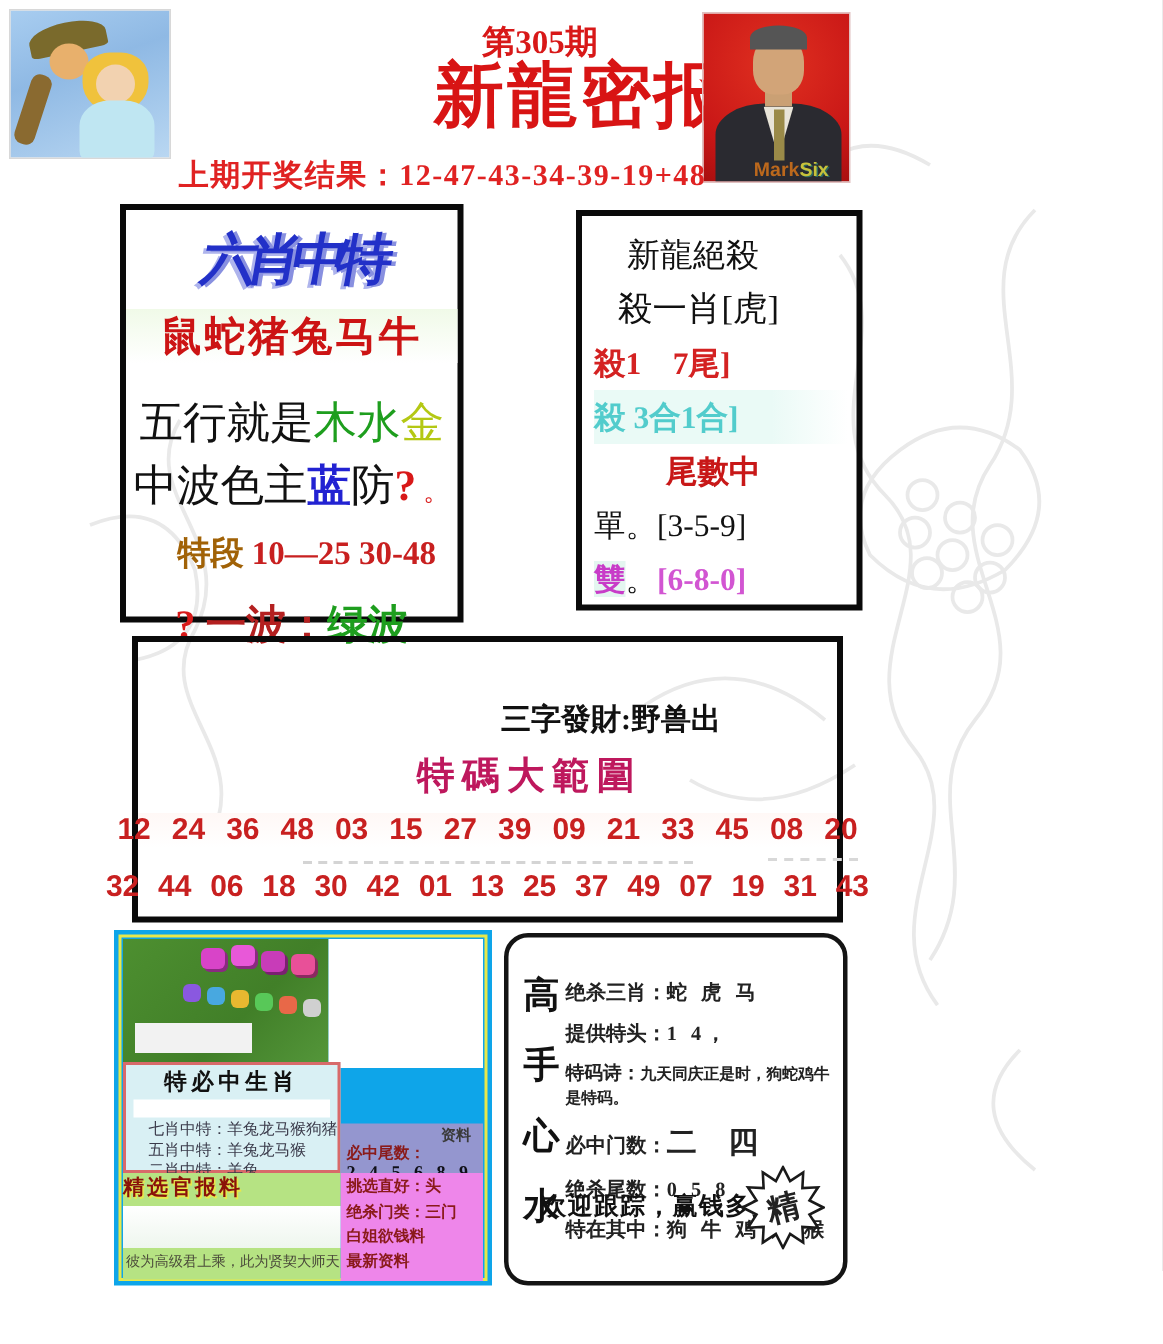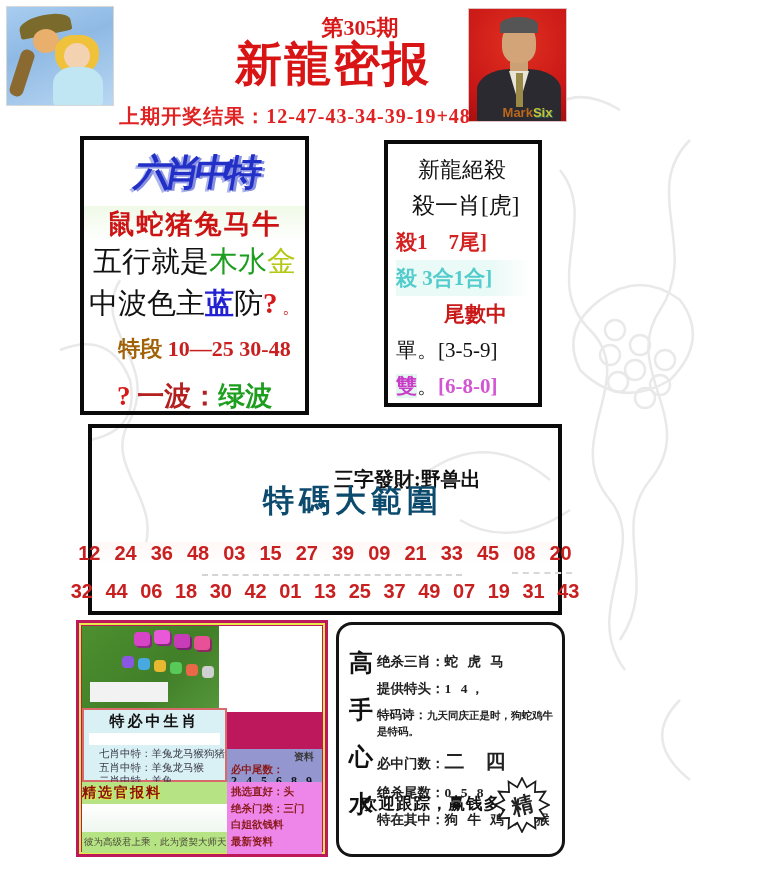--- a/index.html
+++ b/index.html
@@ -26,21 +26,21 @@
   .cartoon .face2 { position:absolute; left:57px; top:36px; width:26px; height:26px; background:#f2d2b0; border-radius:50%; }
   .cartoon .dress { position:absolute; left:46px; top:60px; width:50px; height:42px; background:#bfe6f2; border-radius:40% 40% 20% 20%; }
   .cartoon .arm { position:absolute; left:8px; top:42px; width:14px; height:48px; background:#8a6a30; transform:rotate(18deg); border-radius:6px; }
 
   .issue {
     left:255px; top:13px; width:210px; z-index:1;
     text-align:center; font-size:22px; font-weight:bold; color:#d81818;
   }
   .main-title {
     left:235px; top:36px; width:250px; z-index:1;
-    text-align:left; font-size:47px; font-weight:bold; color:#d81414;
+    text-align:right; font-size:47px; font-weight:bold; color:#d81414;
     letter-spacing:2px; line-height:1.2;
   }
   .photo {
     left:468px; top:8px; width:99px; height:114px; z-index:1;
     background:radial-gradient(circle at 50% 30%, #e03020 0%, #c81616 70%, #a80f0f 100%);
     border:1px solid #e0c0c0; overflow:hidden;
   }
   .photo .suit { position:absolute; left:8px; bottom:0; width:84px; height:52px; background:#2a2a30; border-radius:40% 40% 0 0; }
   .photo .shirt { position:absolute; left:40px; bottom:16px; width:20px; height:34px; background:#e8e4d8; clip-path:polygon(0 0,100% 0,50% 100%); }
   .photo .tie { position:absolute; left:47px; bottom:14px; width:7px; height:34px; background:#9a8a48; }
@@ -61,69 +61,69 @@
   .left-box {
     left:80px; top:136px; width:229px; height:279px; z-index:1;
     border:4px solid #0a0a0a; text-align:center;
   }
   .lb-title {
     display:inline-block; margin-top:8px; font-size:37px; font-weight:bold; color:#2230c8;
     letter-spacing:-7px; transform:skewX(-10deg);
     text-shadow:3px 1px 0 #8890e0, -2px 2px 0 #aeb4ec;
   }
   .lb-zodiac { margin-top:8px; font-size:27px; font-weight:bold; color:#cc1414; letter-spacing:2px; background:linear-gradient(#f0fae8,#ffffff); }
-  .lb-wuxing { margin-top:0; font-size:29px; color:#111; }
+  .lb-wuxing { margin-top:20px; font-size:29px; color:#111; }
   .lb-wuxing .g { color:#1e9e1e; }
   .lb-wuxing .y { color:#b4c814; }
   .lb-wave { margin-top:2px; font-size:29px; color:#111; }
   .lb-wave .b { color:#2222d2; font-weight:bold; }
   .lb-wave .q { color:#d81818; font-weight:bold; }
   .lb-wave .p { color:#d81818; font-size:18px; }
   .lb-teduan { margin-top:10px; font-size:22px; font-weight:bold; }
   .lb-teduan .lbl { color:#a16207;margin-left:20px; }
   .lb-teduan .val { color:#c82020; }
   .lb-bo { margin-top:14px; font-size:27px; font-weight:bold; }
   .lb-bo .q { color:#d81818; }
   .lb-bo .lbl { color:#b42020; }
   .lb-bo .val { color:#1e9e1e; }
 
   
   .right-box {
-    left:384px; top:140px; width:158px; height:267px; z-index:1;
+    left:384px; top:140px; width:191px; height:267px; z-index:1;
     border:4px solid #0a0a0a; padding:8px 6px 0 8px; font-size:21px; color:#111;
   }
   .right-box > div { height:36px; line-height:36px; }
   .rb-t1 { padding-left:22px; font-size:22px; }
   .rb-t2 { padding-left:16px; font-size:23px; }
   .rb-red { color:#d42222; font-weight:bold; }
   .rb-cyan { color:#52cccc; font-weight:bold; background:linear-gradient(90deg,#eafaf6 70%,transparent); }
   .rb-tail { color:#c81818; font-weight:bold; padding-left:48px; }
   .rb-even .e { color:#c83cc8; font-weight:bold; background:#e4f6f0; }
   .rb-even .v { color:#d255d2; font-weight:bold; }
   .rb-odd .v { color:#111; }
 
   
   .middle-box {
     left:88px; top:424px; width:474px; height:191px; z-index:1;
     border:4px solid #0a0a0a;
   }
   .mb-sanzi { position:absolute; left:242px; top:38px; font-size:20px; font-weight:bold; color:#111; }
-  .mb-title { position:absolute; left:0; right:0; top:52px; text-align:center; transform:translateX(28px);
-    font-size:31px; font-weight:bold; color:#0c4a6e; letter-spacing:5px; }
+  .mb-title { position:absolute; left:0; right:0; top:72px; text-align:center; transform:translateX(28px);
+    font-size:25px; font-weight:bold; color:#be185d; letter-spacing:5px; }
   .mb-row { position:absolute; left:0; right:0; display:flex; justify-content:center;
     font-family:"Liberation Sans", sans-serif; font-size:20px; font-weight:bold; color:#c82020; }
   .mb-row1 { top:114px; gap:14px; background:linear-gradient(#fff8f6,#ffffff); }
   .mb-row2 { top:152px; gap:12.5px; }
   .mb-dash { position:absolute; left:110px; top:146px; width:260px; border-top:2px dashed #d4d4d4; }
   .mb-dash2 { position:absolute; left:420px; top:144px; width:60px; border-top:2px dashed #d8d8d8; }
 
   
   .collage {
     left:76px; top:620px; width:252px; height:237px; z-index:1;
-    background:#be185d;
+    background:#0ea5e9;
   }
   .collage .frame { position:absolute; inset:3px; border:2px solid #e8e84a; }
   .cg-photo { position:absolute; left:6px; top:6px; width:137px; height:82px;
     background:linear-gradient(135deg,#4d8f30 0%,#417f28 60%,#54963a 100%); overflow:hidden; }
   .cg-photo .blob { position:absolute; border-radius:4px; }
   .cg-white-tr { position:absolute; left:143px; top:6px; width:103px; height:86px; background:#ffffff; }
   .cg-pill { position:absolute; left:14px; top:62px; width:78px; height:20px; background:#f2f2f2; }
   .cg-zodiac { position:absolute; left:6px; top:88px; width:145px; height:74px;
     background:#d9f0f4; border:2px solid #d86a6a; }
   .cg-zodiac .t { text-align:center; font-size:15px; font-weight:bold; letter-spacing:3px; color:#111; margin-top:2px; }

